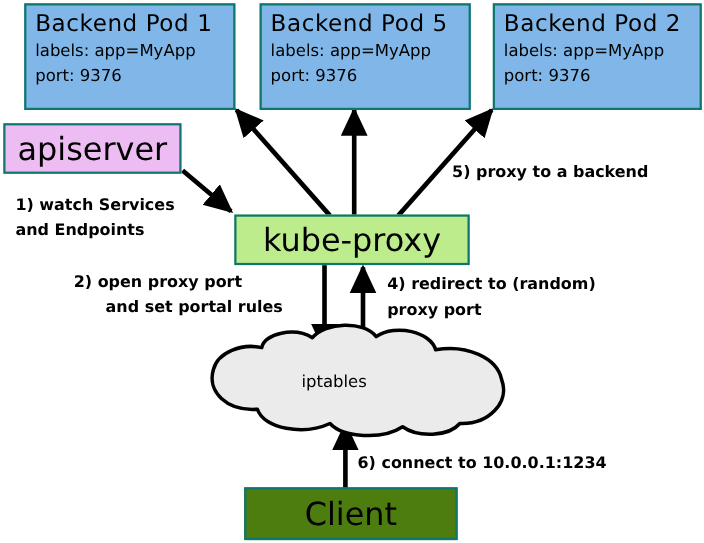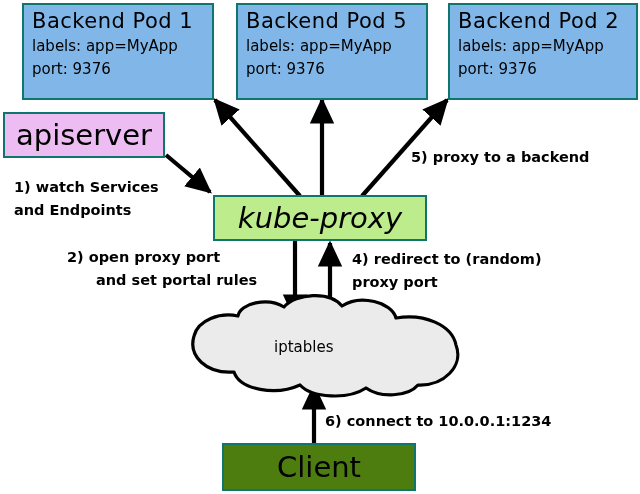--- a/index.html
+++ b/index.html
@@ -54,21 +54,21 @@
     align-items: center;
     justify-content: center;
   }
   .plain-box .boxlabel {
     font-family: "DejaVu Sans", sans-serif;
     font-size: 29px;
     color: #000000;
     white-space: nowrap;
   }
   .box-apiserver { background: #EDBCF2; }
-  .box-kubeproxy { background: #BCEC8C; font-style: italic; }
+  .box-kubeproxy { background: #BCEC8C; }
   .box-client    { background: #4d7c0f; }
 
   .cloud-label {
     position: absolute;
     font-family: "DejaVu Sans", sans-serif;
     font-size: 15px;
     color: #000000;
     white-space: nowrap;
     z-index: 3;
   }

